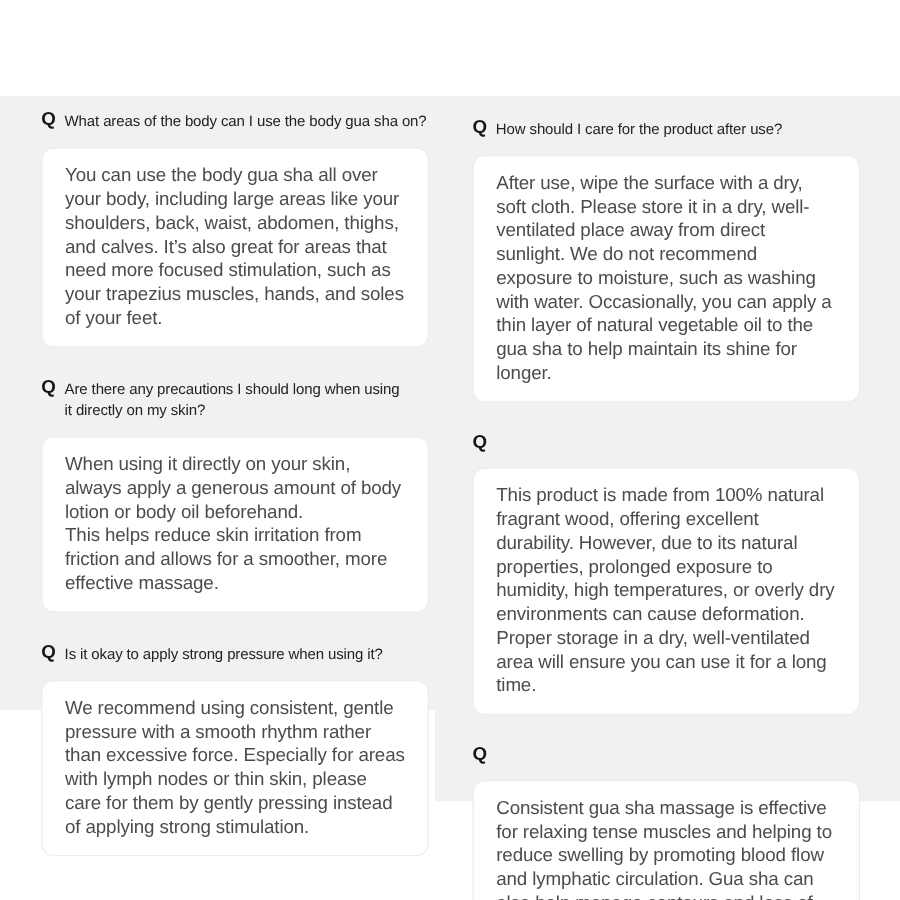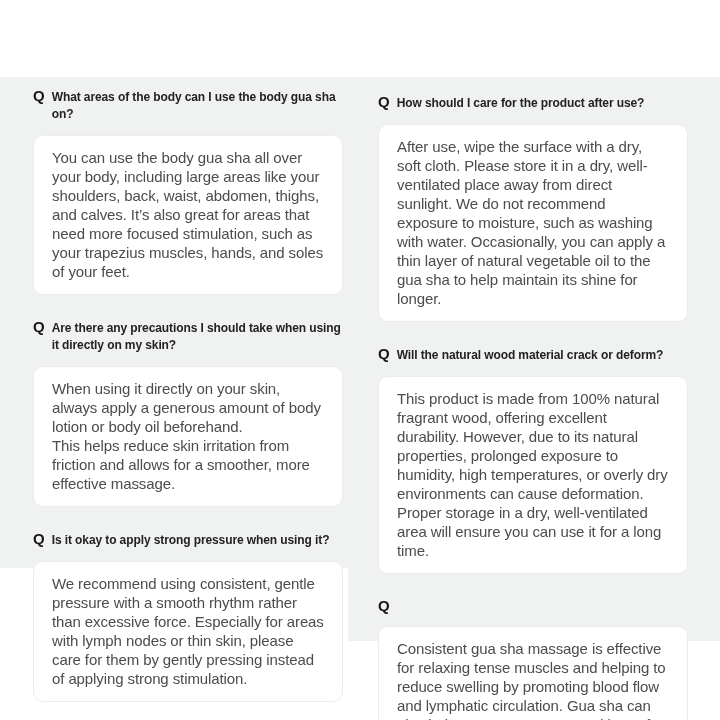--- a/index.html
+++ b/index.html
@@ -30,21 +30,21 @@
   }
   .q-marker {
     font-weight: 700;
     font-size: 15px;
     line-height: 16px;
     margin-right: 7px;
     color: #161616;
     flex: 0 0 auto;
   }
   .q-text {
-    font-weight: 700;
+    font-weight: 400;
     font-size: 12px;
     line-height: 17px;
     letter-spacing: -0.1px;
     padding-top: 1px;
     color: #222222;
     white-space: pre-line;
   }
   .answer-box {
     margin-top: 12px;
     background: #ffffff;
@@ -76,21 +76,21 @@
         <span class="q-text">What areas of the body can I use the body gua sha on?</span>
       </div>
       <div class="answer-box">
         <p class="answer-text">You can use the body gua sha all over your body, including large areas like your shoulders, back, waist, abdomen, thighs, and calves. It’s also great for areas that need more focused stimulation, such as your trapezius muscles, hands, and soles of your feet.</p>
       </div>
     </div>
 
     <div class="faq-item">
       <div class="q-heading">
         <span class="q-marker">Q</span>
-        <span class="q-text">Are there any precautions I should take when using
+        <span class="q-text">Are there any precautions I should long when using
 it directly on my skin?</span>
       </div>
       <div class="answer-box">
         <p class="answer-text">When using it directly on your skin, always apply a generous amount of body lotion or body oil beforehand.
 This helps reduce skin irritation from friction and allows for a smoother, more effective massage.</p>
       </div>
     </div>
 
     <div class="faq-item">
       <div class="q-heading">
@@ -112,21 +112,20 @@
         <span class="q-text">How should I care for the product after use?</span>
       </div>
       <div class="answer-box">
         <p class="answer-text">After use, wipe the surface with a dry, soft cloth. Please store it in a dry, well-ventilated place away from direct sunlight. We do not recommend exposure to moisture, such as washing with water. Occasionally, you can apply a thin layer of natural vegetable oil to the gua sha to help maintain its shine for longer.</p>
       </div>
     </div>
 
     <div class="faq-item">
       <div class="q-heading">
         <span class="q-marker">Q</span>
-        <span class="q-text">Will the natural wood material crack or deform?</span>
       </div>
       <div class="answer-box">
         <p class="answer-text">This product is made from 100% natural fragrant wood, offering excellent durability. However, due to its natural properties, prolonged exposure to humidity, high temperatures, or overly dry environments can cause deformation. Proper storage in a dry, well-ventilated area will ensure you can use it for a long time.</p>
       </div>
     </div>
 
     <div class="faq-item">
       <div class="q-heading">
         <span class="q-marker">Q</span>
       </div>

